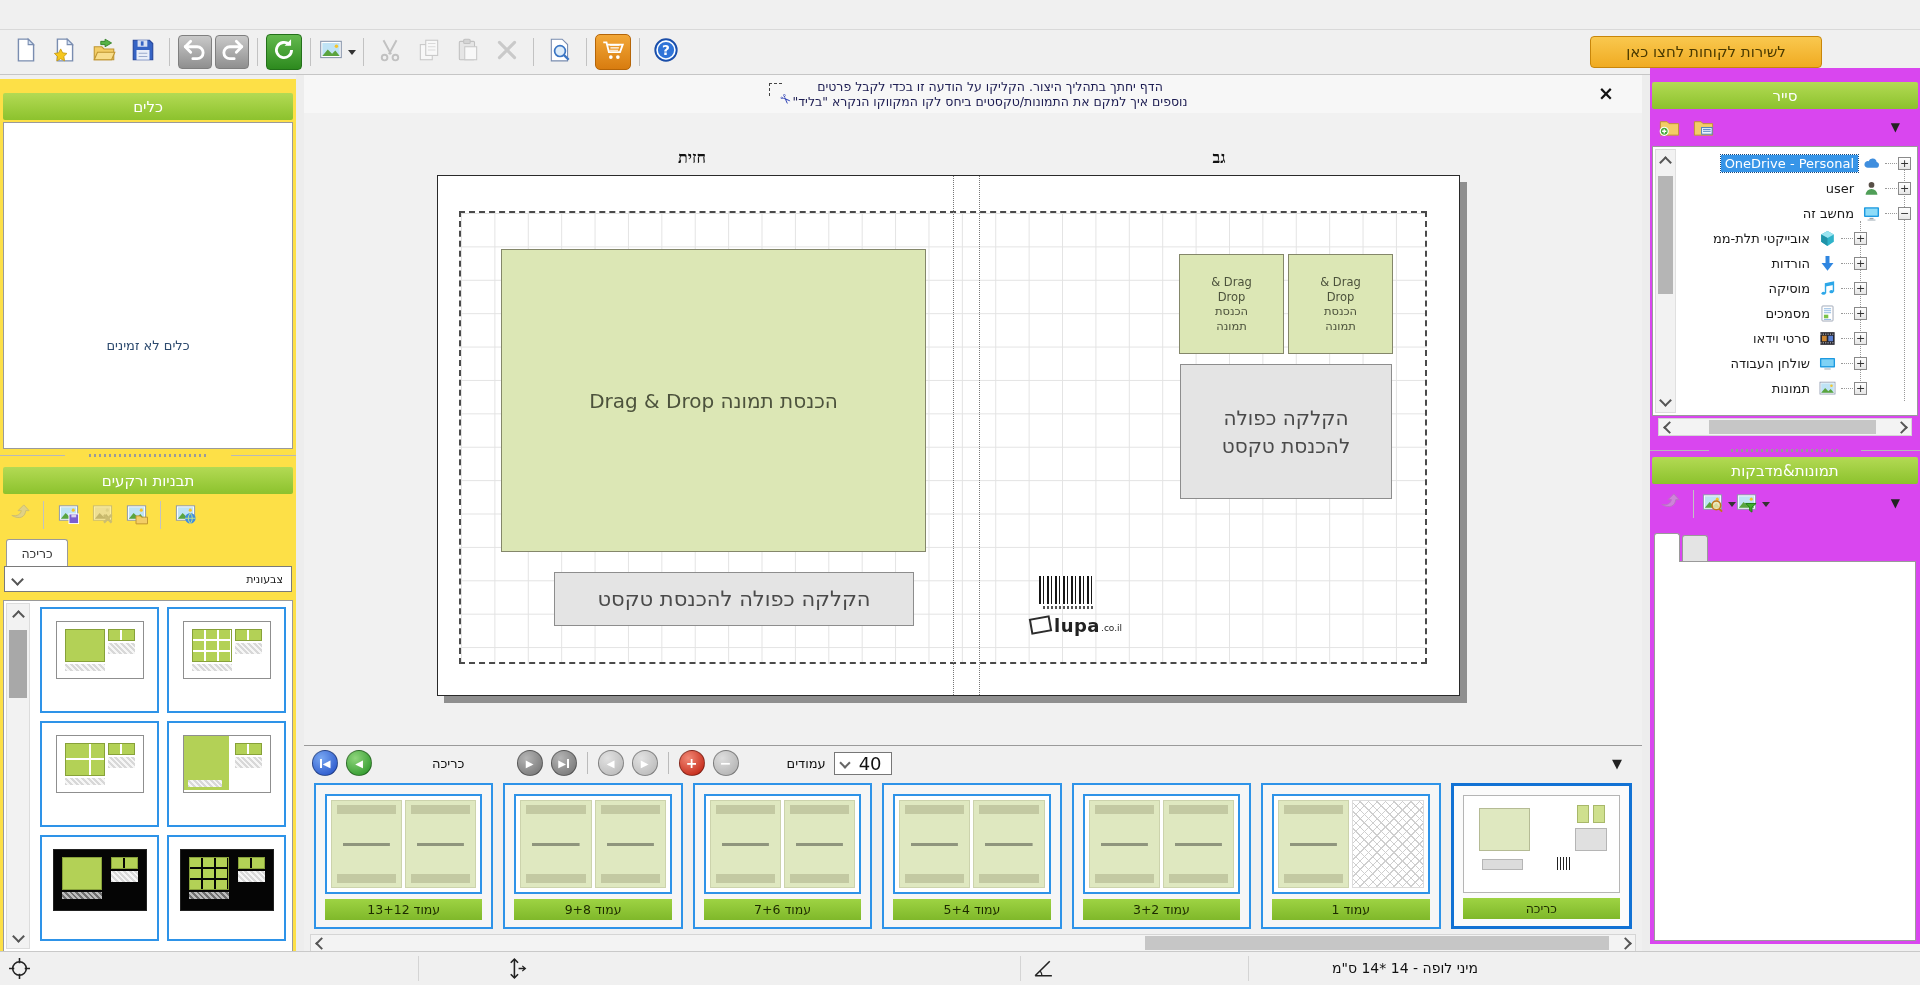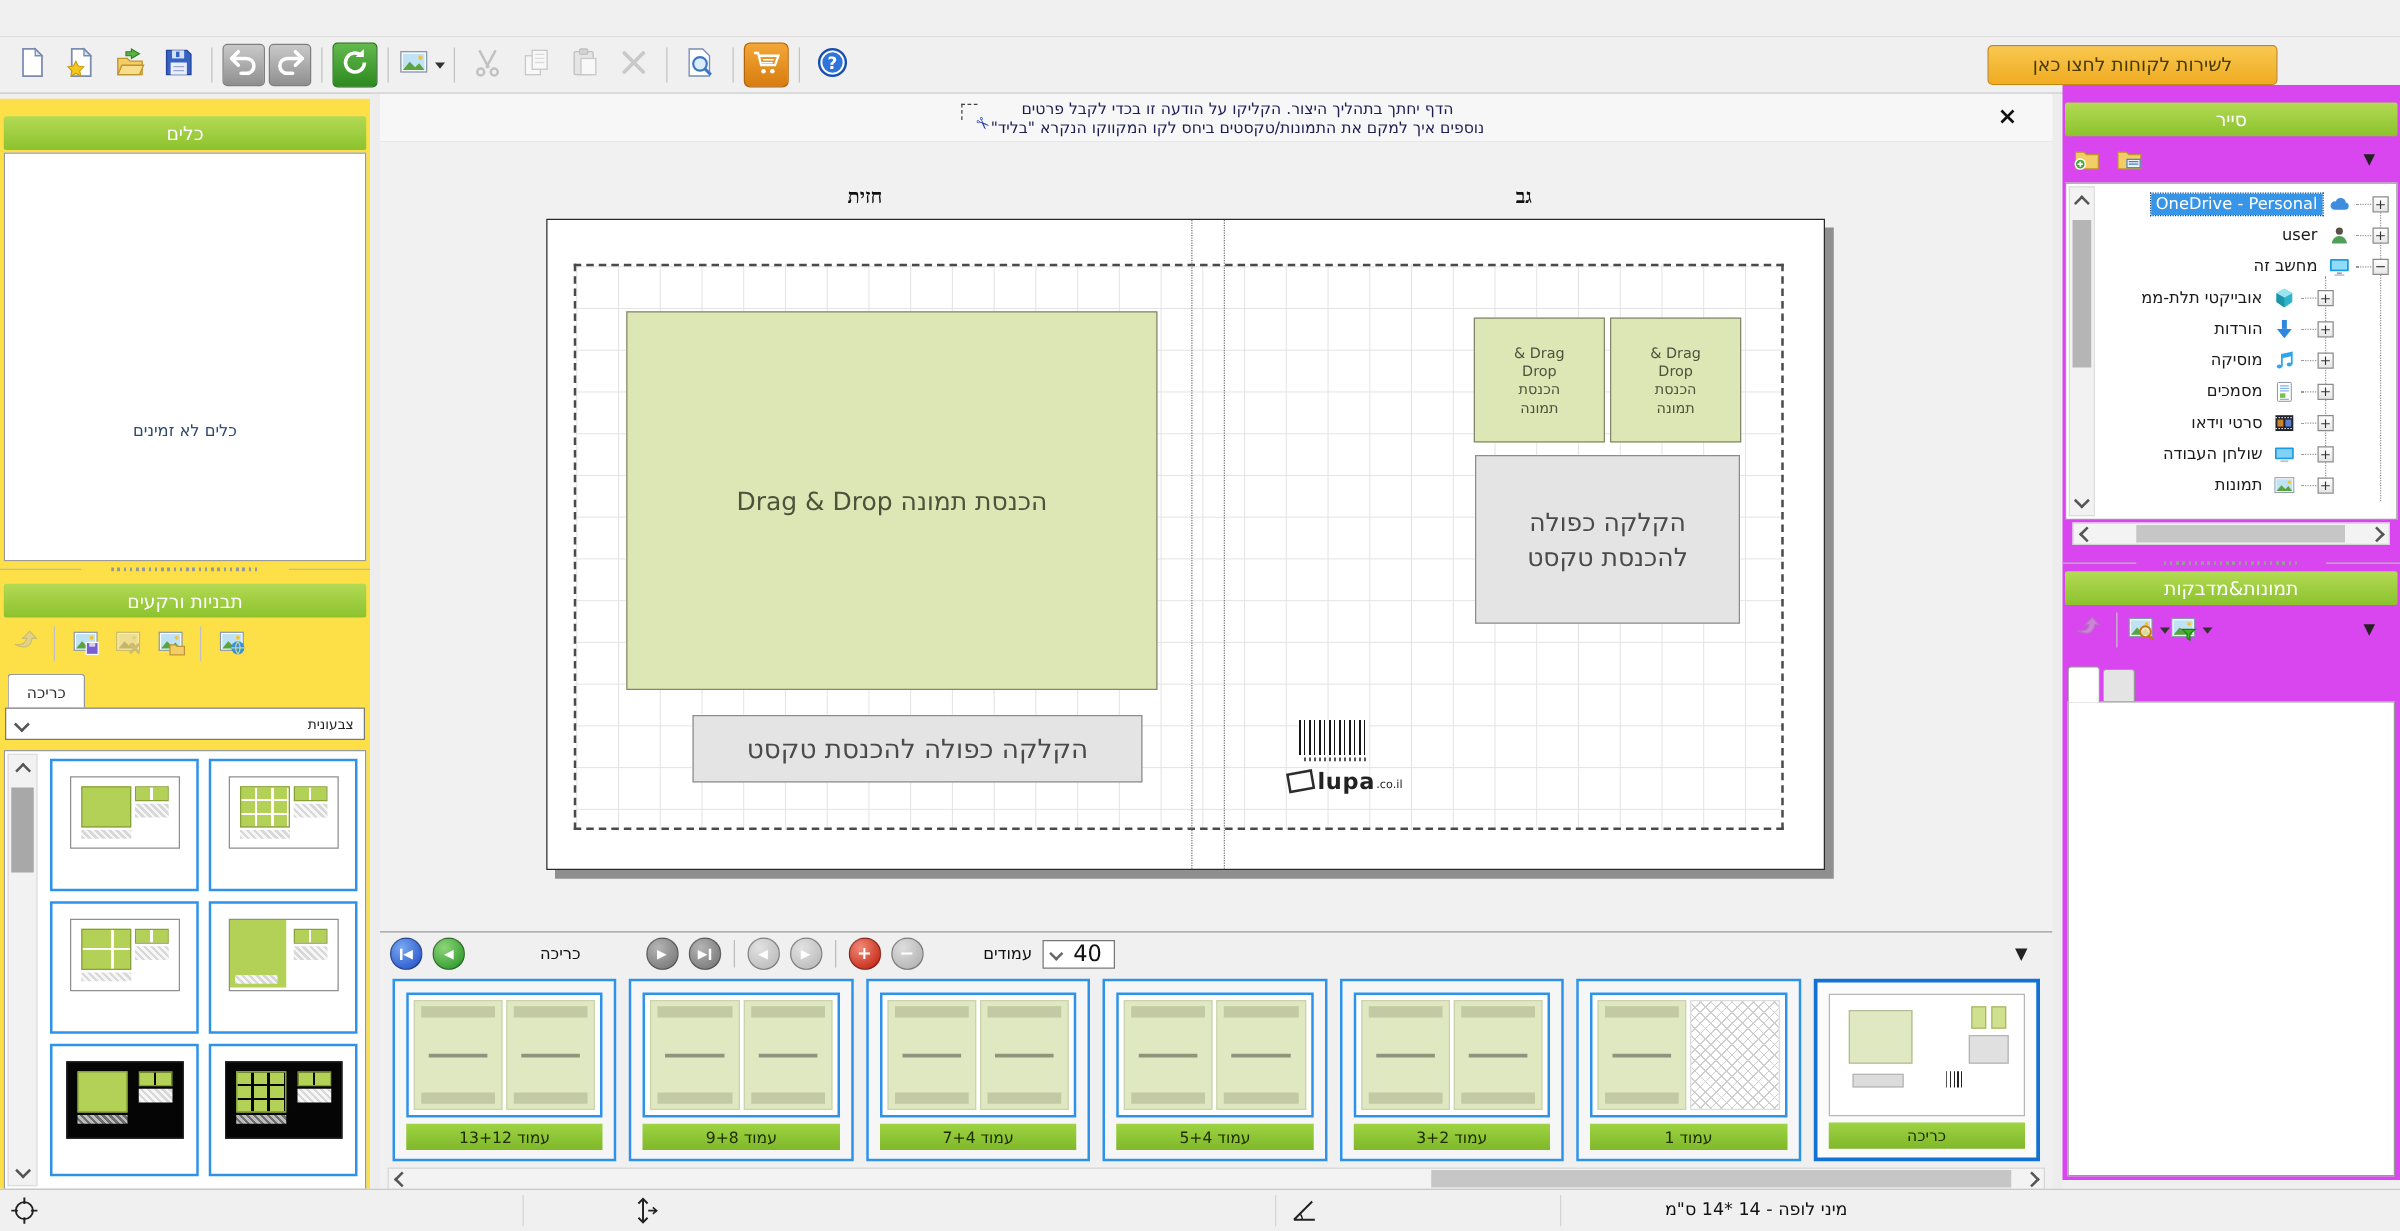--- a/index.html
+++ b/index.html
@@ -656,21 +656,21 @@
             </div>
             <div class="page-label" data-name="page-thumbnail-label">עמוד 9+8</div>
           </div>
 
           <div class="page-card v-spread" data-name="page-thumbnail">
             <div class="mini" data-name="page-thumbnail-preview">
               <div class="half hL" data-name="thumbnail-left-page"></div>
               <div class="half hR" data-name="thumbnail-right-page"></div>
 
             </div>
-            <div class="page-label" data-name="page-thumbnail-label">עמוד 7+4</div>
+            <div class="page-label" data-name="page-thumbnail-label">עמוד 7+6</div>
           </div>
 
           <div class="page-card v-spread" data-name="page-thumbnail">
             <div class="mini" data-name="page-thumbnail-preview">
               <div class="half hL" data-name="thumbnail-left-page"></div>
               <div class="half hR" data-name="thumbnail-right-page"></div>
 
             </div>
             <div class="page-label" data-name="page-thumbnail-label">עמוד 5+4</div>
           </div>

